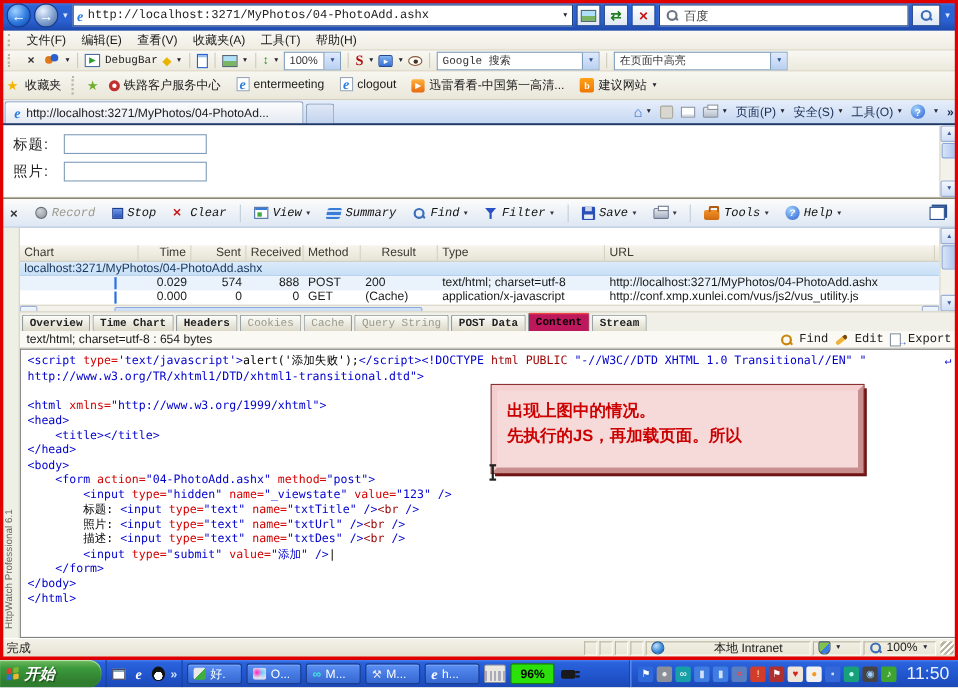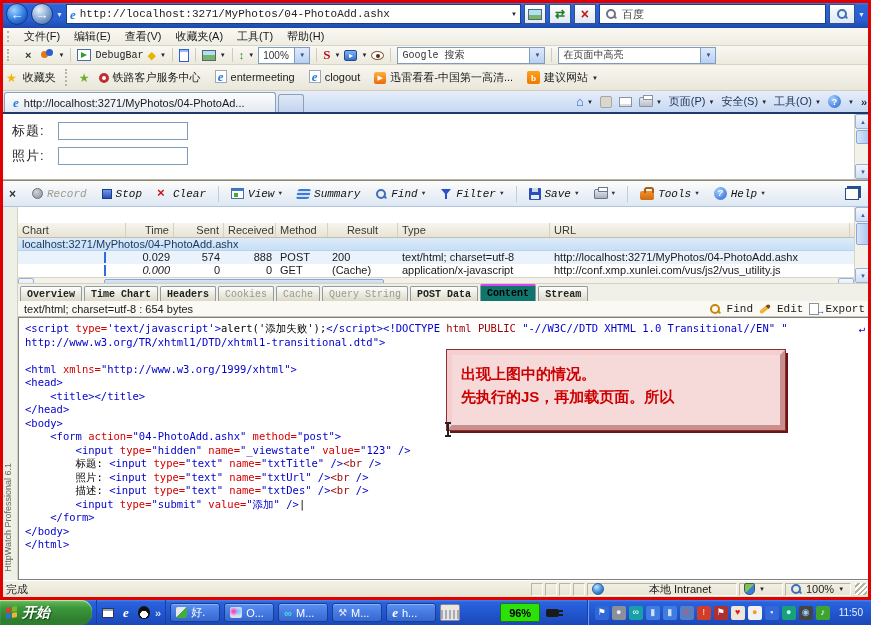--- a/index.html
+++ b/index.html
@@ -138,21 +138,21 @@
   .tbl-spacer { flex:1; }
   .scroll-h { height:15px; display:flex; align-items:center; background:#f2f1ea; border-top:1px solid #d9d5c6; }
   .scroll-btn.h { height:14px; }
   .hthumb { height:12px; width:280px; margin-left:70px; background:linear-gradient(180deg,#d7e4f8,#aac4ee); border:1px solid #88a7dd; border-radius:2px; }
   .tbl-vscroll { width:17px; background:#f2f1ea; border-left:1px solid #d9d5c6; display:flex; flex-direction:column; align-items:center; }
   .vthumb { width:14px; height:22px; }
 
   .hw-tabs { height:18px; display:flex; align-items:flex-end; background:#f0efe8; padding:1px 2px 0 2px; gap:2px; border-top:1px solid #d6d2c2; }
   .hwtab { height:15px; display:flex; align-items:center; padding:0 6px; background:linear-gradient(180deg,#fdfdfb,#dcd9c8); border:1px solid #919b9c; border-bottom:none; border-radius:2px 2px 0 0; font-family:"Liberation Mono", monospace; font-size:10px; font-weight:bold; color:#222; }
   .hwtab.disabled { color:#9a9a8c; font-weight:normal; }
-  .hwtab.active { height:17px; background:#0f766e; border-top:2px solid #d946ef; color:#000; }
+  .hwtab.active { height:17px; background:#be185d; border-top:2px solid #ef4444; color:#000; }
 
   .hw-infobar { height:16px; background:#faf9f4; border-bottom:1px solid #c9c5b4; display:flex; align-items:center; padding:0 6px; }
   .hw-actions { margin-left:auto; display:flex; align-items:center; gap:6px; font-family:"Liberation Mono", monospace; font-size:11px; }
   .i-pencil { width:12px; height:4px; background:linear-gradient(90deg,#f0b23a 70%,#7a4a10 70%); border-radius:2px; transform:rotate(-38deg); }
   .i-export { width:10px; height:12px; background:#fff; border:1px solid #8a93a2; position:relative; }
   .i-export::after { content:"→"; position:absolute; right:-5px; bottom:-3px; color:#2a50c8; font-size:9px; font-weight:bold; }
 
   .hw-content { flex:1; background:#fff; border:1px solid #808080; border-right:none; margin:0; position:relative; overflow:hidden; padding:4px 2px 0 6px; }
   .code-line { font-family:"DejaVu Sans Mono", monospace; font-size:10.5px; line-height:13.5px; white-space:pre; position:relative; }
   .seg-b { color:#0000cc; } .seg-r { color:#d40000; } .seg-k { color:#000; } .seg-m { color:#990000; }
@@ -188,27 +188,27 @@
   .i-showdesk { width:12px; height:10px; background:#fff; border:1px solid #335; box-shadow:inset 0 2px 0 #8ab; }
   .i-qq { width:12px; height:13px; background:radial-gradient(circle at 50% 65%,#fff 35%,#111 38%); border-radius:50% 50% 45% 45%; }
   .ql-chev { color:#cfe0ff; font-weight:bold; }
   .taskbtn { height:19px; min-width:50px; background:linear-gradient(180deg,#5a8ff5,#3467d0); border:1px solid #1b3f8f; border-radius:3px; color:#fff; display:flex; align-items:center; gap:4px; padding:0 5px; font-size:11px; box-shadow:inset 0 1px 0 #8ab4f8; }
   .taskbtn .ie-e { color:#fff; }
   .tb-green { width:11px; height:11px; background:linear-gradient(135deg,#e8e8e8 50%,#3fae3f 50%); border-radius:2px; }
   .tb-people { width:12px; height:11px; background:radial-gradient(circle at 30% 40%,#f2b, transparent 45%), radial-gradient(circle at 70% 40%,#6cf, transparent 45%), #dde; border-radius:2px; }
   .tb-inf { color:#3de8d8; font-weight:bold; font-size:11px; }
   .tb-wrench { color:#e8e8f0; font-size:10px; }
   .kbbtn { width:20px; height:17px; background:#e8e8e0; border:1px solid #889; border-radius:2px; background-image:repeating-linear-gradient(90deg,#aab 0 2px,transparent 2px 4px); background-size:100% 60%; background-position:0 80%; background-repeat:no-repeat; }
-  .battbtn { height:19px; background:#2ce00a; border:1px solid #1a7a10; border-radius:2px; color:#000; font-weight:bold; display:flex; align-items:center; padding:0 8px; font-size:11px;margin-left:36px; }
+  .battbtn { height:19px; background:#2ce00a; border:1px solid #1a7a10; border-radius:2px; color:#000; font-weight:bold; display:flex; align-items:center; padding:0 8px; font-size:11px; }
   .plug { width:13px; height:8px; background:#1a1a1a; border-radius:2px; position:relative; margin-left:2px; }
   .plug::before { content:""; position:absolute; right:-4px; top:1px; width:4px; height:2px; background:#1a1a1a; }
   .plug::after { content:""; position:absolute; right:-4px; bottom:1px; width:4px; height:2px; background:#1a1a1a; }
   .tray { margin-left:auto; height:100%; display:flex; align-items:center; gap:3px; padding:0 8px 0 6px; border-left:1px solid #6a9af5; box-shadow:-1px 0 0 #1a3fa0; }
   .tray-ic { width:14px; height:14px; border-radius:2px; display:flex; align-items:center; justify-content:center; font-size:9px; line-height:1; }
-  .clock { color:#eaf2ff; font-size:10px; margin-left:6px; }
+  .clock { color:#eaf2ff; font-size:16px; margin-left:6px; }
 </style>
 </head>
 <body>
 
 <div class="screen">
   <div class="cap-border"></div>
 
   <div class="addrbar">
     <div class="navball nav-back">←</div>
     <div class="navball nav-fwd">→</div>
@@ -455,21 +455,21 @@
                 <span class="td num" style="width: 52px;">888</span>
                 <span class="td" style="width: 52px;">POST</span>
                 <span class="td" style="width: 70px;">200</span>
                 <span class="td" style="width: 152px;">text/html; charset=utf-8</span>
                 <span class="td" style="width: 300px;">http://localhost:3271/MyPhotos/04-PhotoAdd.ashx</span>
               </div>
               <div class="tbl-row">
                 <span class="td" style="width: 108px;">
                   <span class="chart-tick"></span>
                 </span>
-                <span class="td num" style="width: 48px; font-style: italic;">0.000</span>
+                <span class="td num" style="width: 48px;">0.000</span>
                 <span class="td num" style="width: 50px;">0</span>
                 <span class="td num" style="width: 52px;">0</span>
                 <span class="td" style="width: 52px;">GET</span>
                 <span class="td" style="width: 70px;">(Cache)</span>
                 <span class="td" style="width: 152px;">application/x-javascript</span>
                 <span class="td" style="width: 300px;">http://conf.xmp.xunlei.com/vus/js2/vus_utility.js</span>
               </div>
             </div>
           <div class="tbl-spacer"></div>
           <div class="scroll-h">

